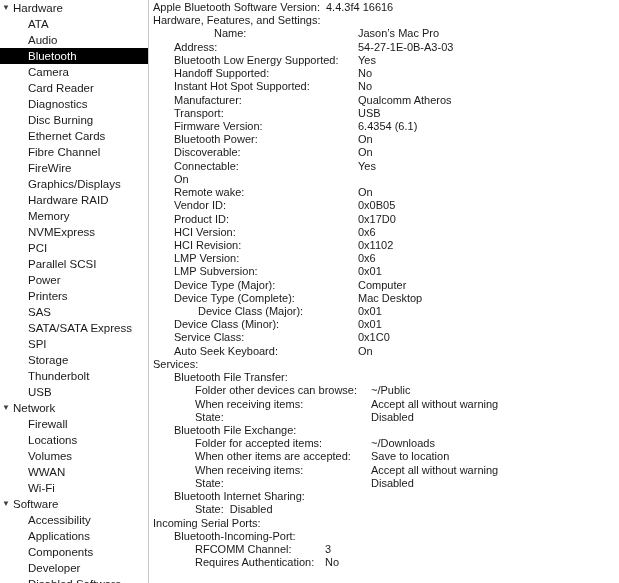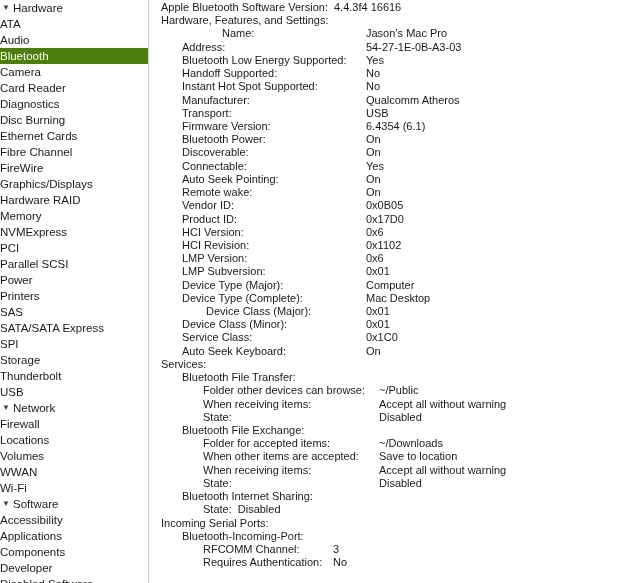--- a/index.html
+++ b/index.html
@@ -36,35 +36,35 @@
   .sb-root { padding-left: 2px; }
   .sb-tri {
     display: inline-block;
     width: 11px;
     font-size: 8px;
     color: #3f3f3f;
     text-align: left;
     flex: 0 0 11px;
     transform: translateY(-0.5px);
   }
-  .sb-child { }
+  .sb-child { padding-left: 28px; }
   .sb-child.selected {
-    background: #4d7c0f;
+    background: #000000;
     color: #ffffff;
   }
   #v-divider {
     position: absolute;
     left: 148px; top: 0;
     width: 1px; height: 583px;
     background: #C9C9C9;
   }
   
   #main {
     position: absolute;
-    left: 147px; top: 0;
+    left: 139px; top: 0;
     width: 470px; height: 583px;
     overflow: hidden;
     padding: 1px 0 0 14px;
   }
   .m-row {
     height: 13.22px;
     line-height: 13.22px;
     font-size: 11px;
     color: #1a1a1a;
     white-space: nowrap;
@@ -244,21 +244,20 @@
       </div>
       <div class="m-row ind1 col">
         <span class="lbl" style="width: 184px;">Discoverable:</span>
         <span class="val">On</span>
       </div>
       <div class="m-row ind1 col">
         <span class="lbl" style="width: 184px;">Connectable:</span>
         <span class="val">Yes</span>
       </div>
       <div class="m-row ind1 col">
-        <span class="lbl" style="width: 184px;">Auto Seek Pointing:</span>
         <span class="val">On</span>
       </div>
       <div class="m-row ind1 col">
         <span class="lbl" style="width: 184px;">Remote wake:</span>
         <span class="val">On</span>
       </div>
       <div class="m-row ind1 col">
         <span class="lbl" style="width: 184px;">Vendor ID:</span>
         <span class="val">0x0B05</span>
       </div>

